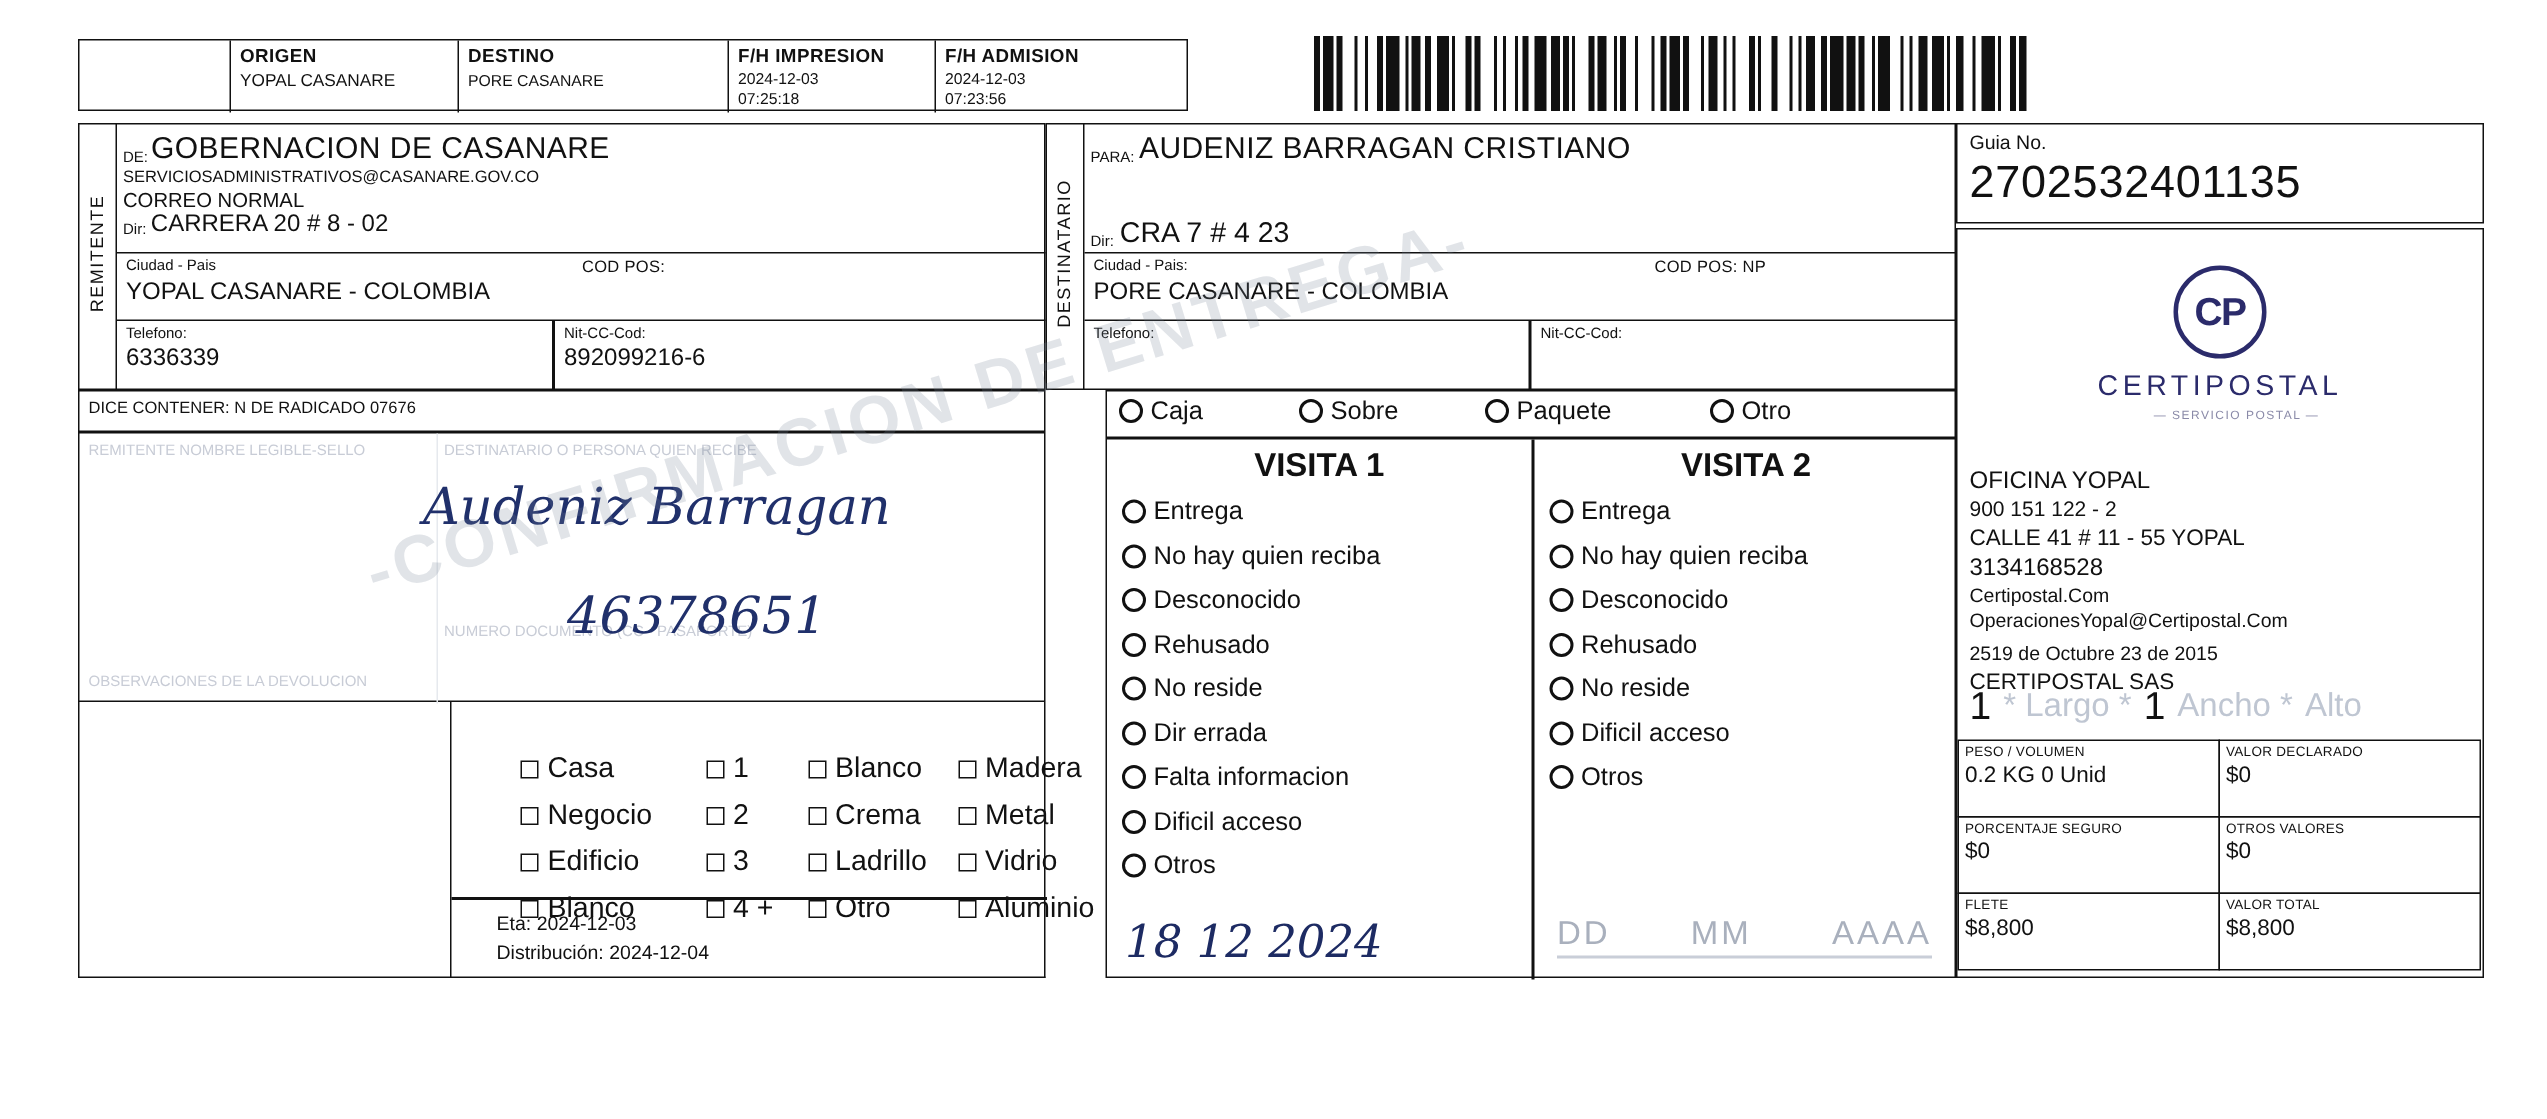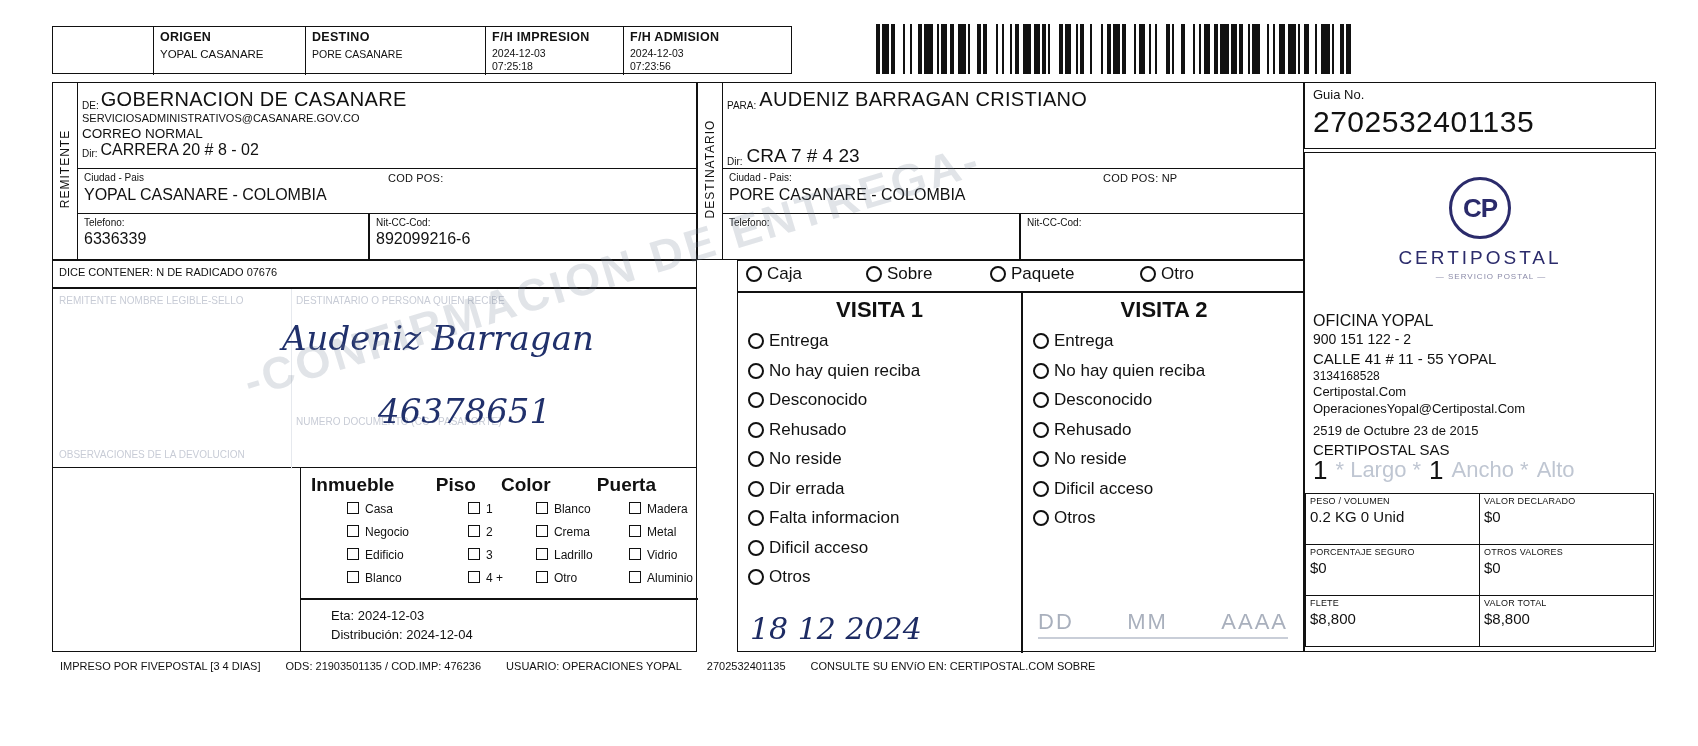--- a/index.html
+++ b/index.html
@@ -76,21 +76,21 @@
   }
   .chk {
     display: inline-block;
     width: 12px; height: 12px;
     border: 1.5px solid #111;
     vertical-align: -1px;
     margin-right: 6px;
     box-sizing: border-box;
   }
   .opt { font-size: 17px; margin: 0 0 9.5px 0; white-space: nowrap; }
-  .opt-sm { font-size: 12px; margin-bottom: 9px; white-space: nowrap; padding-left: 36px; }
+  .opt-sm { font-size: 19px; margin-bottom: 9px; white-space: nowrap; padding-left: 36px; }
   
   #watermark {
     position: absolute;
     left: 230px; top: 255px;
     width: 700px;
     transform: rotate(-17deg);
     font-size: 45px;
     letter-spacing: 3px;
     color: rgba(120,130,150,0.22);
     font-weight: bold;
@@ -352,26 +352,20 @@
     </div>
     <div style="position:absolute;left:300px;top:316px;width:250px;display:flex;justify-content:space-between;font-size:22px;letter-spacing:2px;">
       <span class="ghost-d">DD</span>
       <span class="ghost-d">MM</span>
       <span class="ghost-d">AAAA</span>
     </div>
     <div style="position:absolute;left:300px;top:344px;width:250px;height:1.5px;background:#c9ced8;"></div>
   </div>
 
   <div class="bx" id="inm-box" style="border-top:none;">
-    <div style="position:absolute;left:10px;top:6px;width:377px;display:flex;font-size:19px;font-weight:bold;">
-      <div style="width:130px;">Inmueble</div>
-      <div style="width:68px;">Piso</div>
-      <div style="width:100px;">Color</div>
-      <div style="width:95px;">Puerta</div>
-    </div>
     <div style="position:absolute;left:10px;top:34px;width:377px;display:flex;">
       <div style="width:130px;">
         <div class="opt-sm"><span class="chk"></span><span>Casa</span></div>
         <div class="opt-sm"><span class="chk"></span><span>Negocio</span></div>
         <div class="opt-sm"><span class="chk"></span><span>Edificio</span></div>
         <div class="opt-sm"><span class="chk"></span><span>Blanco</span></div>
       </div>
       <div style="width:68px;">
         <div class="opt-sm"><span class="chk"></span><span>1</span></div>
         <div class="opt-sm"><span class="chk"></span><span>2</span></div>
@@ -412,21 +406,21 @@
   <div class="bx" id="certi-box">
     <div style="margin-top:24px;">
       <div class="cp-logo"></div>
       <div class="cp-name">CERTIPOSTAL</div>
       <div class="cp-sub">— SERVICIO POSTAL —</div>
     </div>
     <div style="position:absolute;left:8px;top:158px;line-height:1.28;">
       <div style="font-size:16px;">OFICINA YOPAL</div>
       <div style="font-size:14px;">900 151 122 - 2</div>
       <div style="font-size:15px;">CALLE 41 # 11 - 55 YOPAL</div>
-      <div style="font-size:12px;">3134168528</div>
+      <div style="font-size:16px;">3134168528</div>
       <div style="font-size:13px;">Certipostal.Com</div>
       <div style="font-size:13px;">OperacionesYopal@Certipostal.Com</div>
       <div style="font-size:13px;margin-top:6px;">2519 de Octubre 23 de 2015</div>
       <div style="font-size:15px;">CERTIPOSTAL SAS</div>
     </div>
 
     <div style="position:absolute;left:8px;top:298px;width:334px;height:38px;display:flex;align-items:center;font-size:22px;color:#bfc6d2;">
       <span style="color:#111;font-size:26px;">1</span>
       <span style="margin:0 8px;">* Largo *</span>
       <span style="color:#111;font-size:26px;">1</span>
@@ -457,21 +451,14 @@
       </div>
       <div class="val-cell" style="left:174px;top:102px;width:175px;height:52px;">
         <div class="k">VALOR TOTAL</div>
         <div class="v">$8,800</div>
       </div>
     </div>
   </div>
 
   <div id="watermark">-CONFIRMACION DE ENTREGA-</div>
 
-  <div id="footer">
-    <span>IMPRESO POR FIVEPOSTAL [3 4 DIAS]</span>
-    <span>ODS: 21903501135 / COD.IMP: 476236</span>
-    <span>USUARIO: OPERACIONES YOPAL</span>
-    <span>2702532401135</span>
-    <span>CONSULTE SU ENVíO EN: CERTIPOSTAL.COM SOBRE</span>
-  </div>
 
 </div>
 
 </body></html>

